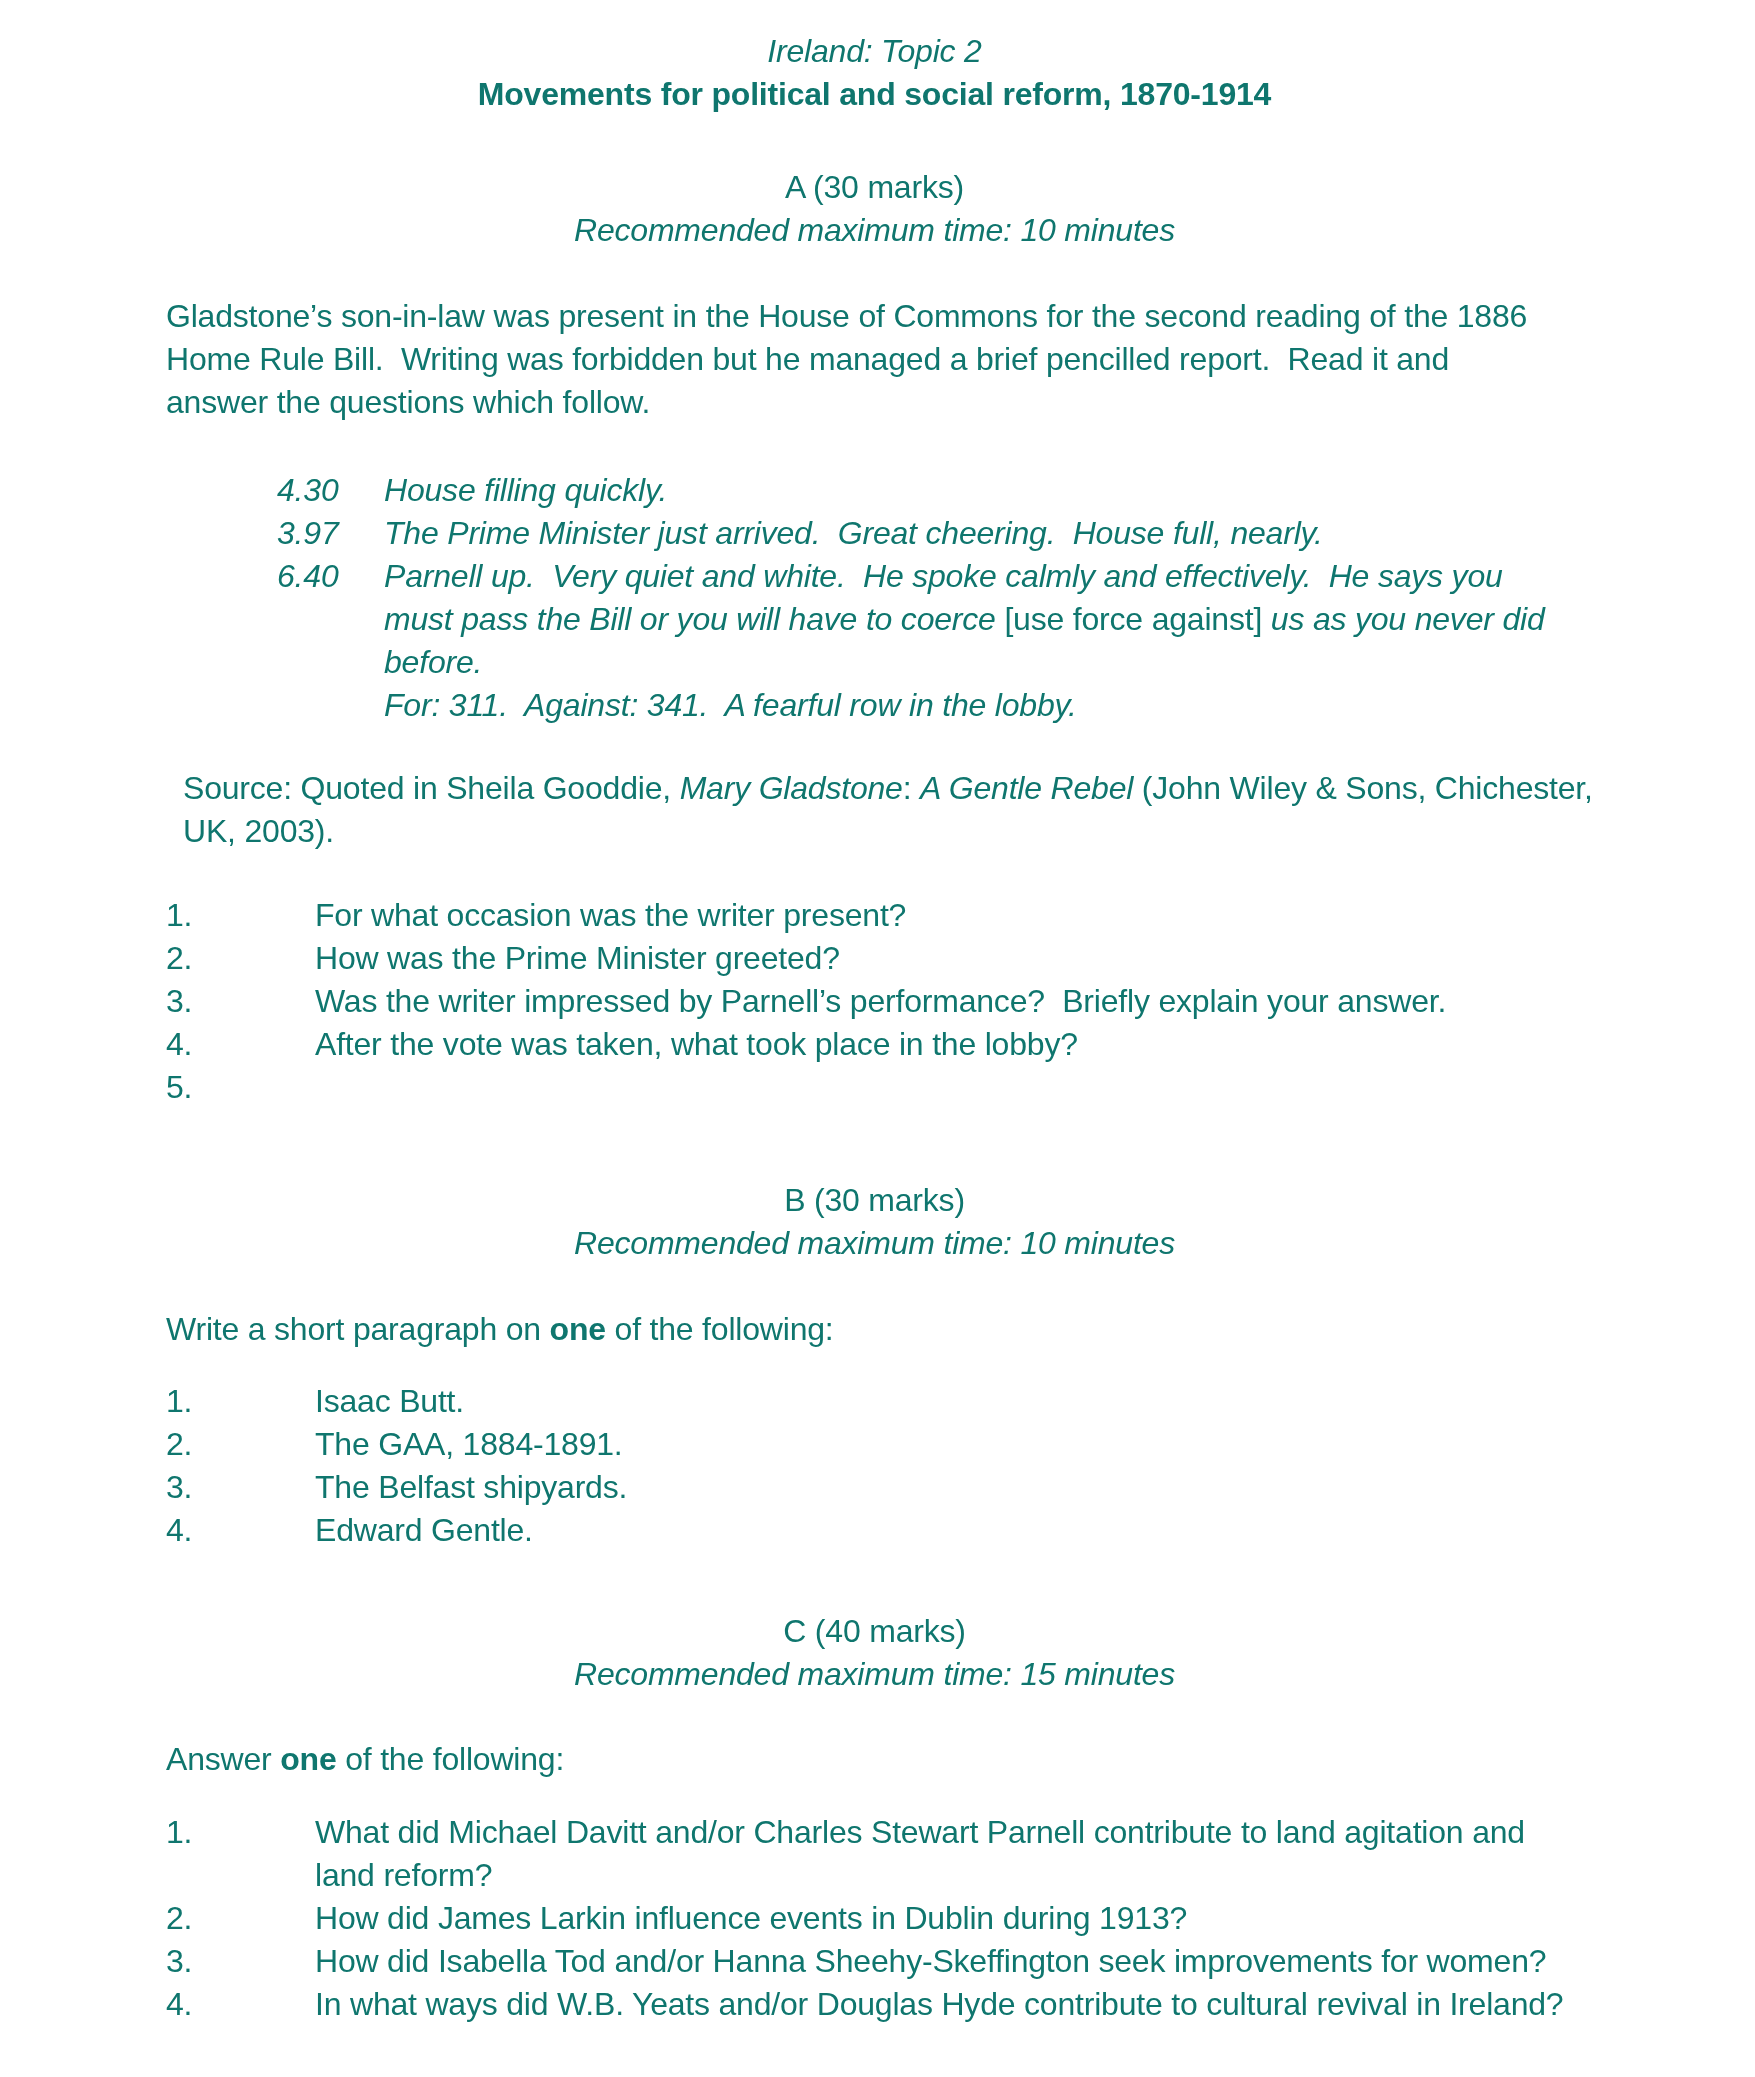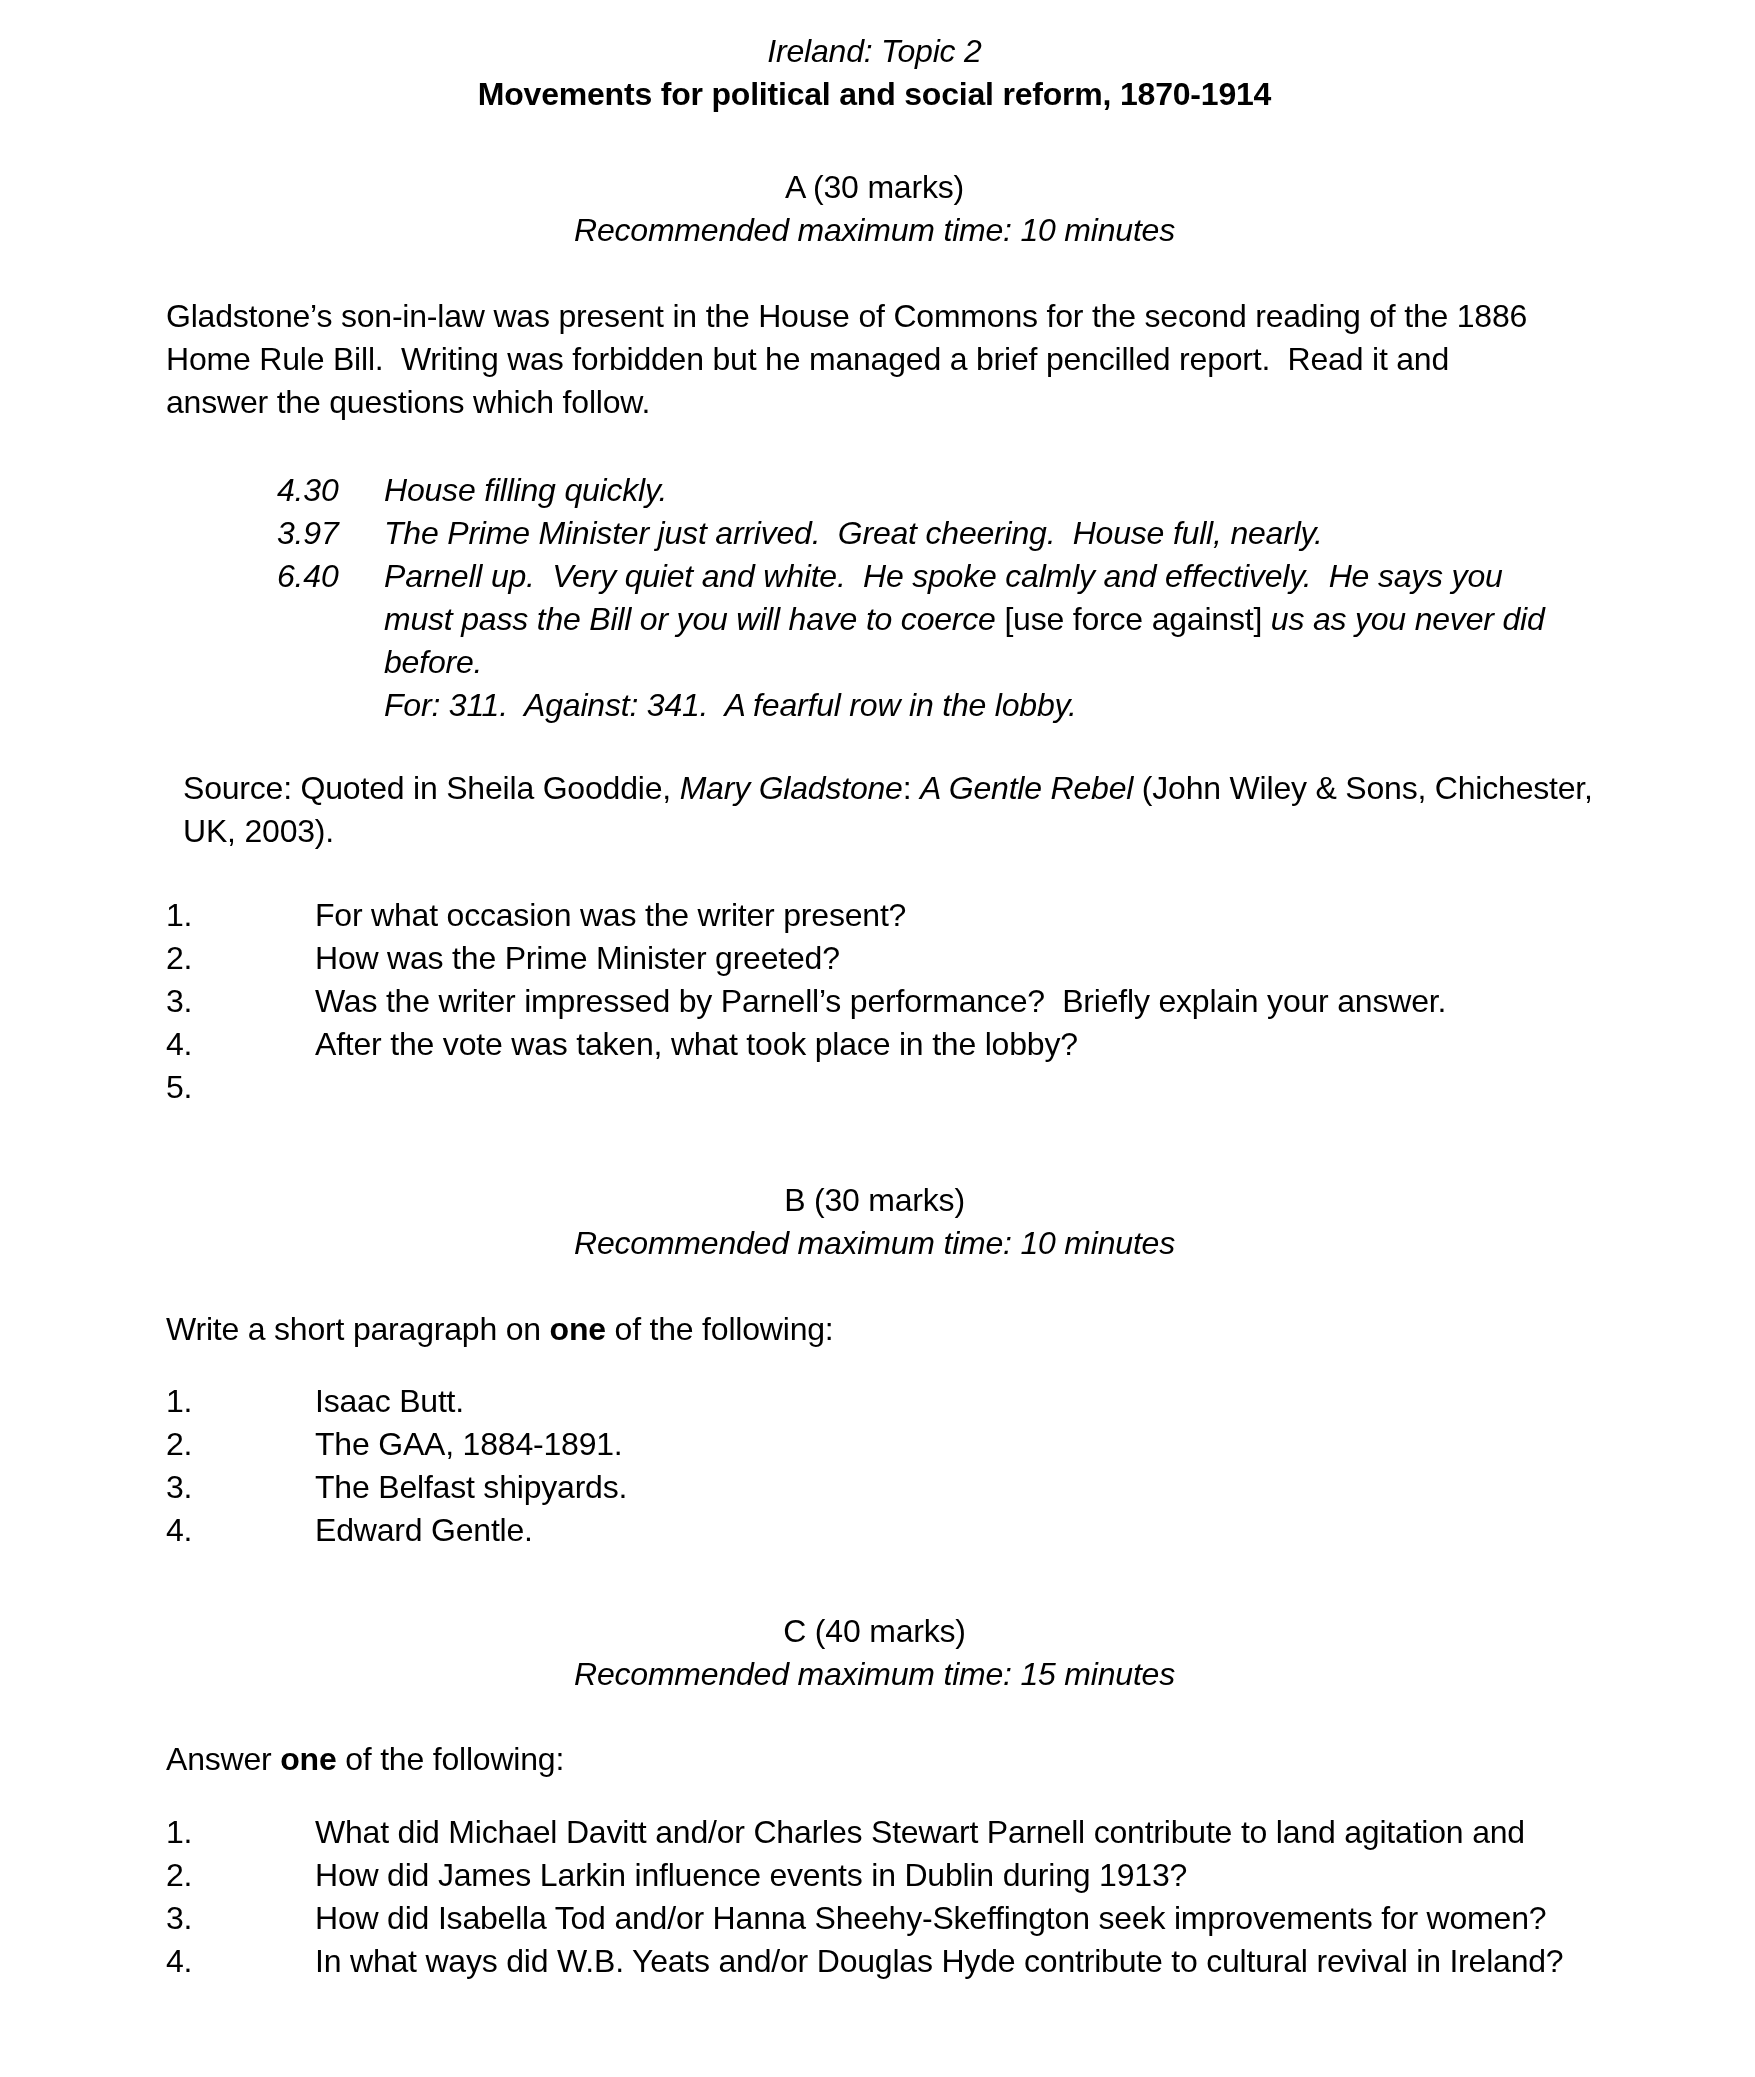--- a/index.html
+++ b/index.html
@@ -6,21 +6,21 @@
     margin: 0;
     padding: 0;
     background: #ffffff;
   }
   .page {
     position: relative;
     width: 1755px;
     height: 2078px;
     box-sizing: border-box;
     background: #ffffff;
-    color: #000000;
+    color: #0f766e;
     font-family: "Liberation Sans", sans-serif;
     font-size: 32px;
     line-height: 43px;
     letter-spacing: -0.2px;
     padding: 30px 172px 0 166px;
     overflow: hidden;
   }
   .center { text-align: center; }
   .italic { font-style: italic; }
   .bold   { font-weight: bold; }
@@ -158,21 +158,21 @@
   <div class="sec-head-c">
     <div class="center line">C (40 marks)</div>
     <div class="center italic line">Recommended maximum time: 15 minutes</div>
   </div>
 
   <div class="answer-line line"><span>Answer </span><span class="bold">one</span><span> of the following:</span></div>
 
   <div class="c-list">
     <div class="nrow">
       <span class="nnum">1.</span>
-      <span class="ntext"><span class="line" style="display:block">What did Michael Davitt and/or Charles Stewart Parnell contribute to land agitation and</span></span>
+      <span class="ntext"><span class="line" style="display:block">What did Michael Davitt and/or Charles Stewart Parnell contribute to land agitation and</span><span class="line" style="display:block">land reform?</span></span>
     </div>
     <div class="nrow">
       <span class="nnum">2.</span>
       <span class="ntext">How did James Larkin influence events in Dublin during 1913?</span>
     </div>
     <div class="nrow">
       <span class="nnum">3.</span>
       <span class="ntext">How did Isabella Tod and/or Hanna Sheehy-Skeffington seek improvements for women?</span>
     </div>
     <div class="nrow">

